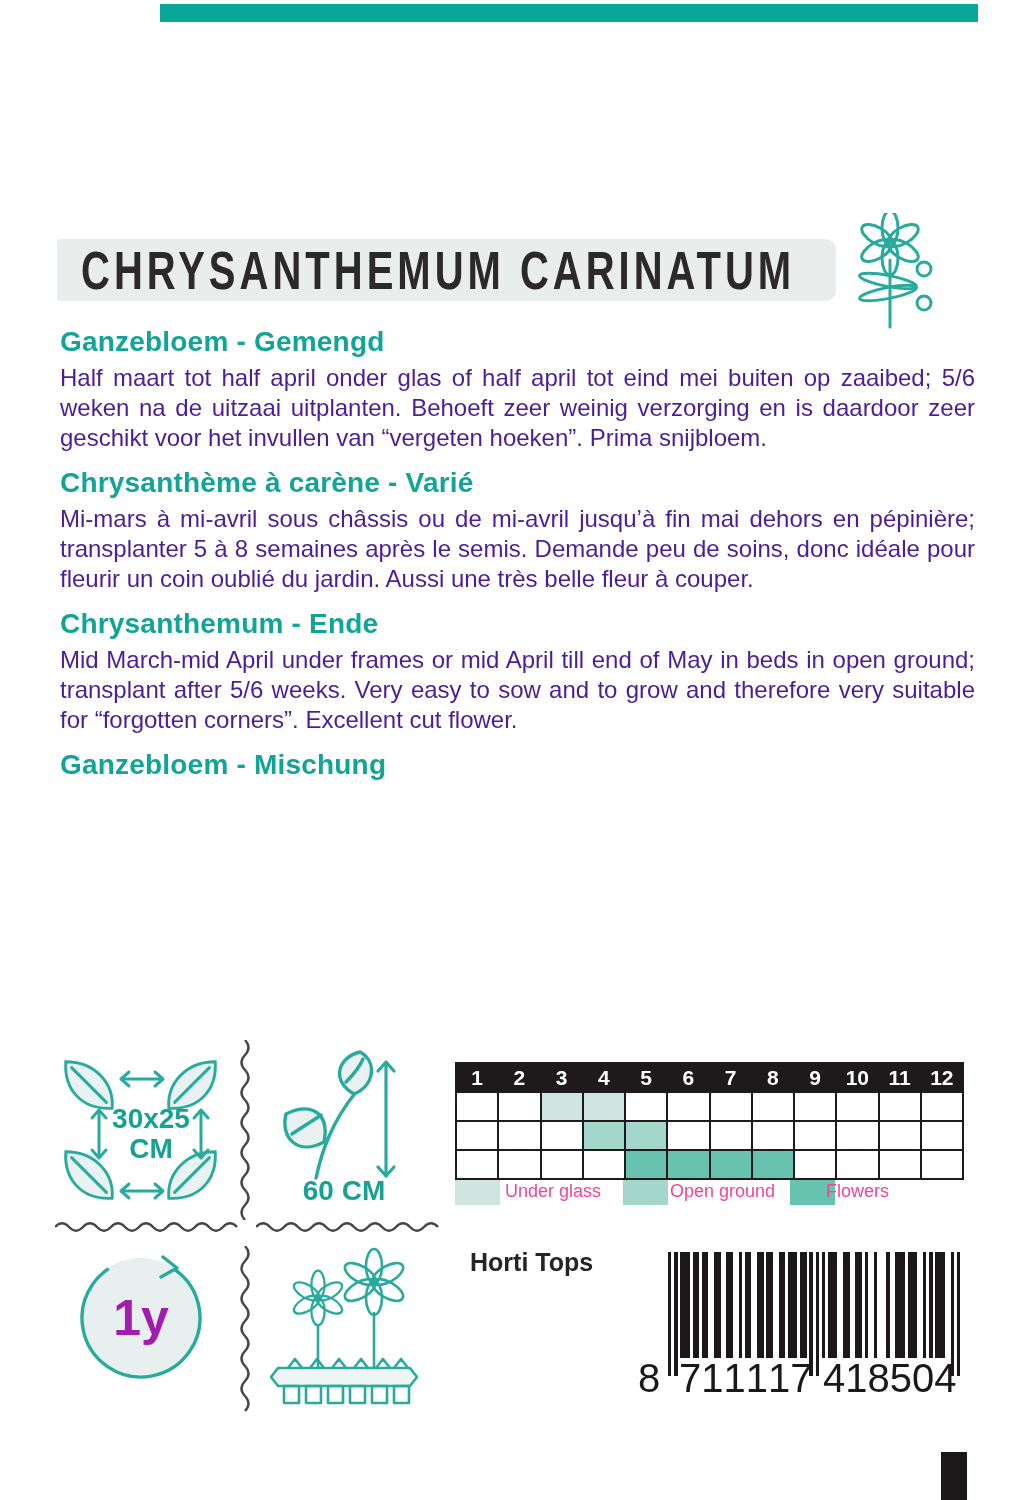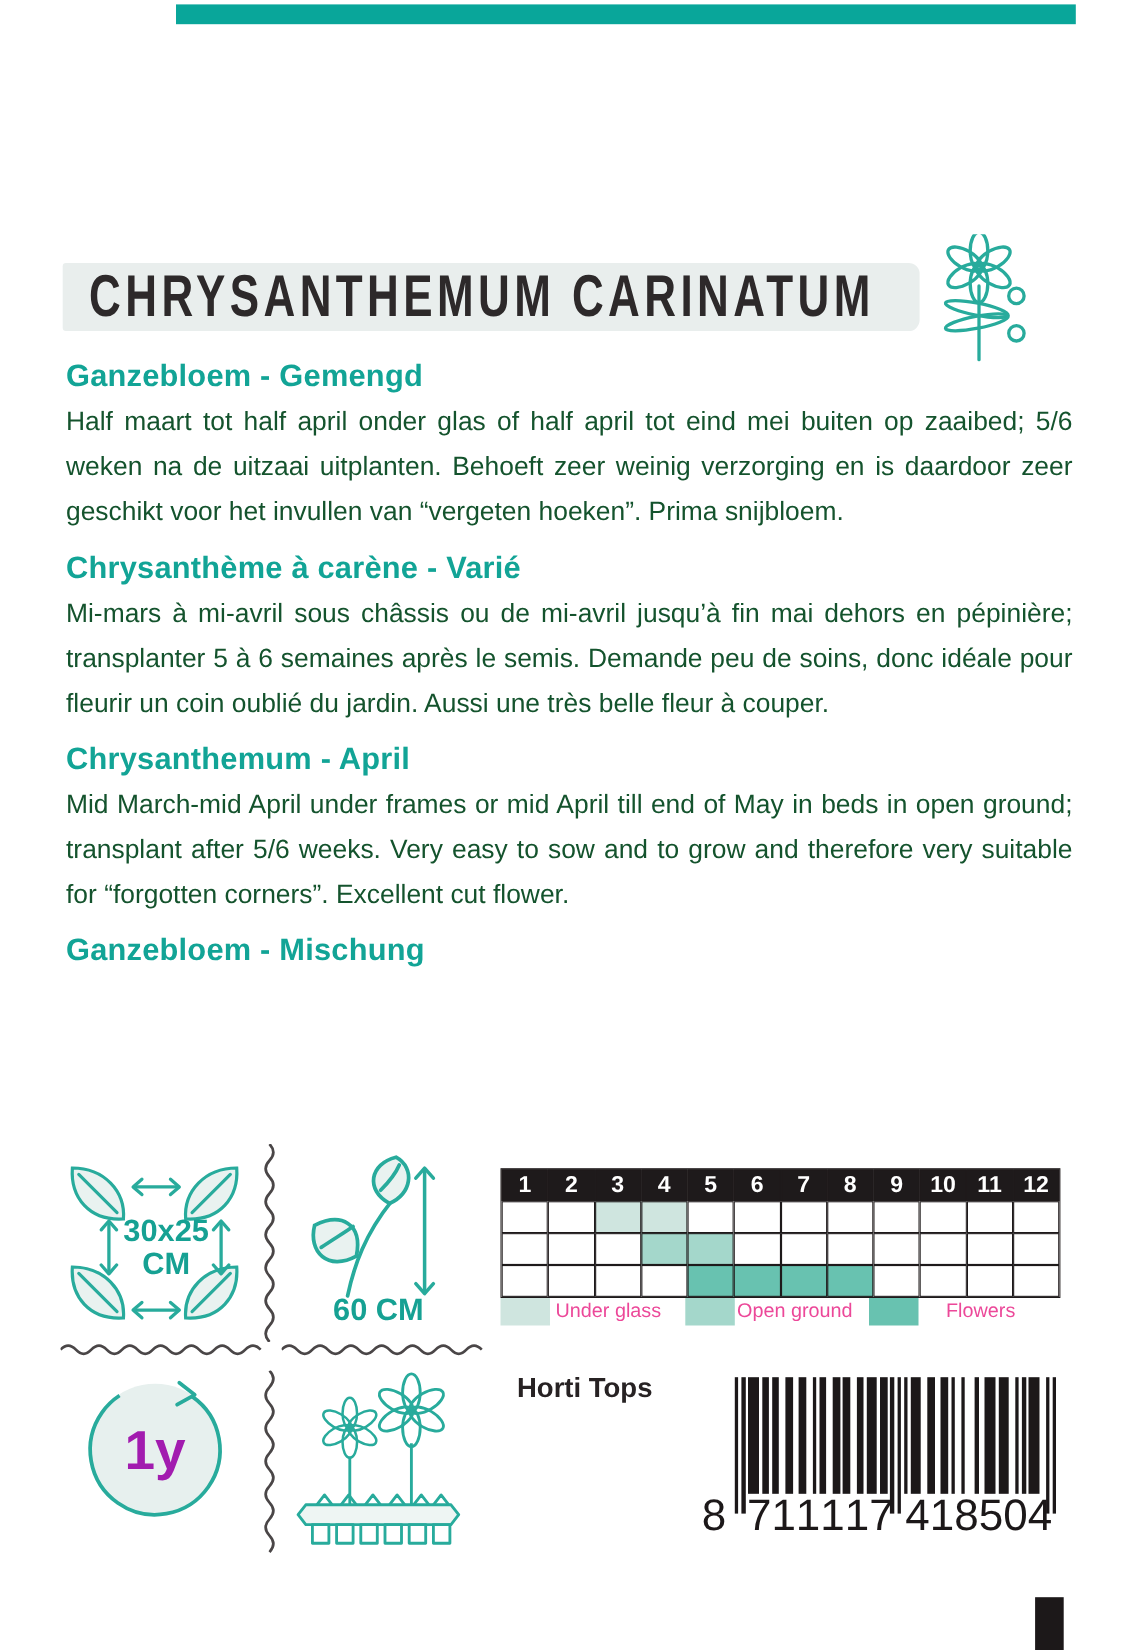--- a/index.html
+++ b/index.html
@@ -13,21 +13,21 @@
   
   .titleband{left:57px;top:239px;width:779px;height:62px;background:#e9eeed;
              border-radius:3px 10px 10px 3px;display:flex;align-items:center;}
   .title-text{display:inline-block;margin-left:24px;font-size:40px;font-weight:700;
               letter-spacing:4px;color:#2d292a;transform:scaleY(1.34);transform-origin:left center;
               white-space:nowrap;}
 
   
   .content{left:60px;top:326px;width:915px;}
   .section h2{margin:0 0 5px 0;font-size:28px;font-weight:700;color:#12a496;letter-spacing:.2px;}
-  .section p{margin:0 0 14px 0;font-size:24px;line-height:41px;text-align:justify;color:#14532d;}
+  .section p{margin:0 0 14px 0;font-size:24px;line-height:30px;text-align:justify;color:#4c1d95;}
 
   
   .tealbig{color:#16a193;font-weight:700;font-size:28px;text-align:center;line-height:30px;}
 
   
   .cal{left:455px;top:1062px;width:507px;display:grid;grid-template-columns:repeat(12,1fr);
        border:1px solid #1e1a1b;}
   .cal-cell{height:27px;border:1px solid #1e1a1b;background:#fff;}
   .cal-head{background:#1e1a1b;color:#fff;font-weight:700;font-size:21px;line-height:27px;text-align:center;}
   .legend-swatch{position:absolute;width:45px;height:25px;top:1180px;}
@@ -81,24 +81,24 @@
     </svg>
   </div>
 
   <div class="abs content">
     <div class="section">
       <h2>Ganzebloem - Gemengd</h2>
       <p>Half maart tot half april onder glas of half april tot eind mei buiten op zaaibed; 5/6 weken na de uitzaai uitplanten. Behoeft zeer weinig verzorging en is daardoor zeer geschikt voor het invullen van “vergeten hoeken”. Prima snijbloem.</p>
     </div>
     <div class="section">
       <h2>Chrysanthème à carène - Varié</h2>
-      <p>Mi-mars à mi-avril sous châssis ou de mi-avril jusqu’à fin mai dehors en pépinière; transplanter 5 à 6 semaines après le semis. Demande peu de soins, donc idéale pour fleurir un coin oublié du jardin. Aussi une très belle fleur à couper.</p>
+      <p>Mi-mars à mi-avril sous châssis ou de mi-avril jusqu’à fin mai dehors en pépinière; transplanter 5 à 8 semaines après le semis. Demande peu de soins, donc idéale pour fleurir un coin oublié du jardin. Aussi une très belle fleur à couper.</p>
     </div>
     <div class="section">
-      <h2>Chrysanthemum - April</h2>
+      <h2>Chrysanthemum - Ende</h2>
       <p>Mid March-mid April under frames or mid April till end of May in beds in open ground; transplant after 5/6 weeks. Very easy to sow and to grow and therefore very suitable for “forgotten corners”. Excellent cut flower.</p>
     </div>
     <div class="section">
       <h2>Ganzebloem - Mischung</h2>
     </div>
   </div>
 
   <div class="abs" style="left:60px;top:1056px;">
     <svg width="58" height="58" viewBox="0 0 60 60" style="transform:scaleX(-1);">
         <path d="M6 54 C4 28 24 6 54 6 C56 34 38 56 6 54 Z" fill="#e9f2f0" stroke="#28ab9c" stroke-width="3"></path>
@@ -229,21 +229,21 @@
       <div class="cal-cell"></div>
       <div class="cal-cell"></div>
       <div class="cal-cell"></div>
     </div>
   <div id="legend">
       <div class="legend-swatch" style="left: 455px; background: rgb(207, 229, 223);"></div>
       <div class="legend-label" style="left: 505px;">Under glass</div>
       <div class="legend-swatch" style="left: 623px; background: rgb(164, 215, 203);"></div>
       <div class="legend-label" style="left: 670px;">Open ground</div>
       <div class="legend-swatch" style="left: 790px; background: rgb(104, 194, 176);"></div>
-      <div class="legend-label" style="left: 860px;">Flowers</div>
+      <div class="legend-label" style="left: 826px;">Flowers</div>
     </div>
 
   <div class="abs" style="left:55px;top:1220px;">
     <svg width="183" height="14" viewBox="0 0 183 14" fill="none" stroke="#4a4647" stroke-width="2.4">
         <path d="M0 7 q7 -7.5 14 0 t14 0 t14 0 t14 0 t14 0 t14 0 t14 0 t14 0 t14 0 t14 0 t14 0 t14 0 t14 0"></path>
       </svg>
   </div>
   <div class="abs" style="left:256px;top:1220px;">
     <svg width="183" height="14" viewBox="0 0 183 14" fill="none" stroke="#4a4647" stroke-width="2.4">
         <path d="M0 7 q7 -7.5 14 0 t14 0 t14 0 t14 0 t14 0 t14 0 t14 0 t14 0 t14 0 t14 0 t14 0 t14 0 t14 0"></path>

